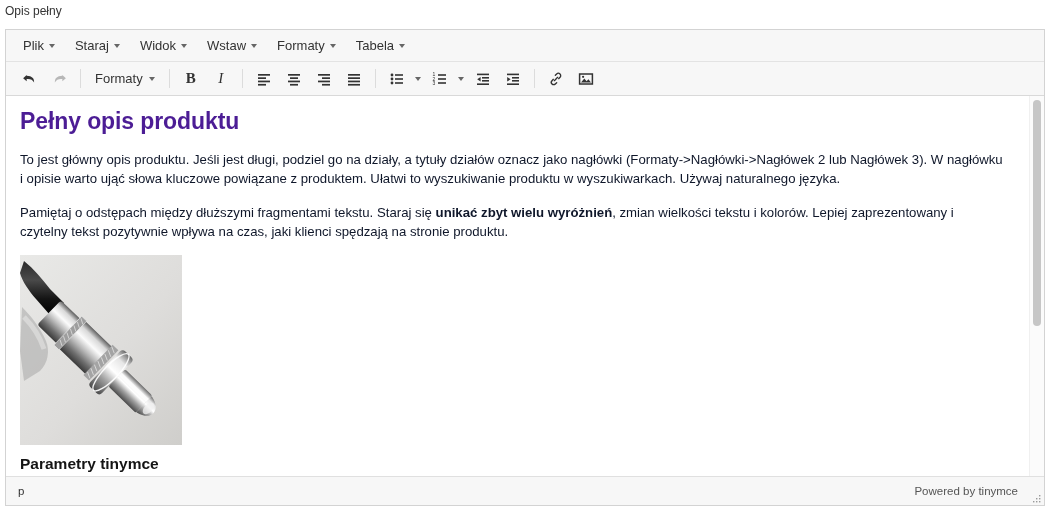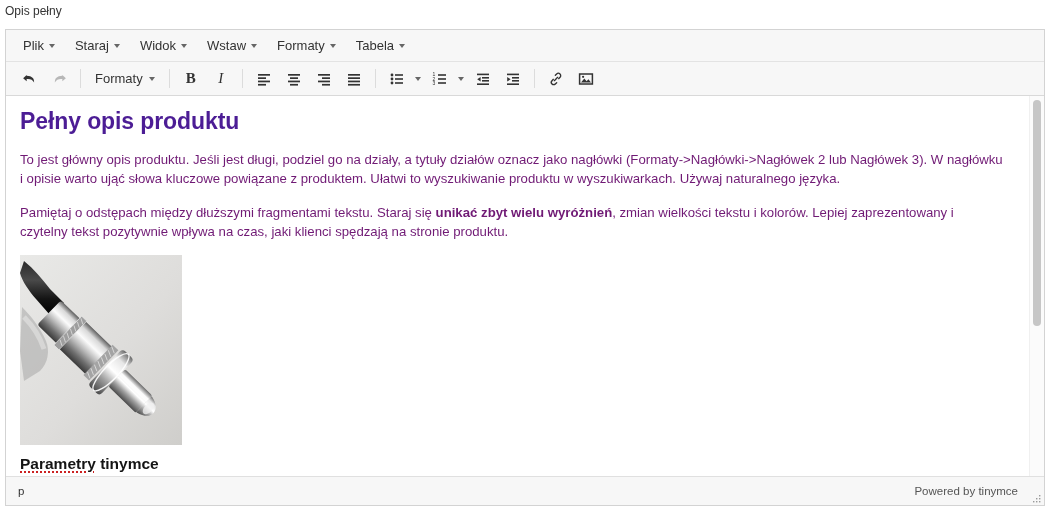--- a/index.html
+++ b/index.html
@@ -174,32 +174,31 @@
     font-size: 23px;
     font-weight: bold;
     margin: 4px 0 14px 0;
     color: #4c1d95;
     letter-spacing: -0.1px;
   }
   .doc-p {
     font-size: 13.2px;
     line-height: 18.5px;
     margin: 16px 0 14px 0;
-    color: #701a75;
+    color: #0f172a;
     max-width: 985px;
   }
   .doc-p b { font-weight: bold; }
   .doc-h3 {
     font-size: 15.5px;
     font-weight: bold;
     margin: 6px 0 9px 0;
     color: #141414;
   }
   .spell {
-    text-decoration: underline;
     text-decoration-style: dotted;
     text-decoration-color: #cc2222;
     text-decoration-thickness: 2px;
     text-underline-offset: 2px;
     margin-top: 40px;
   }
 
   
   .prod-img {
     width: 162px;

